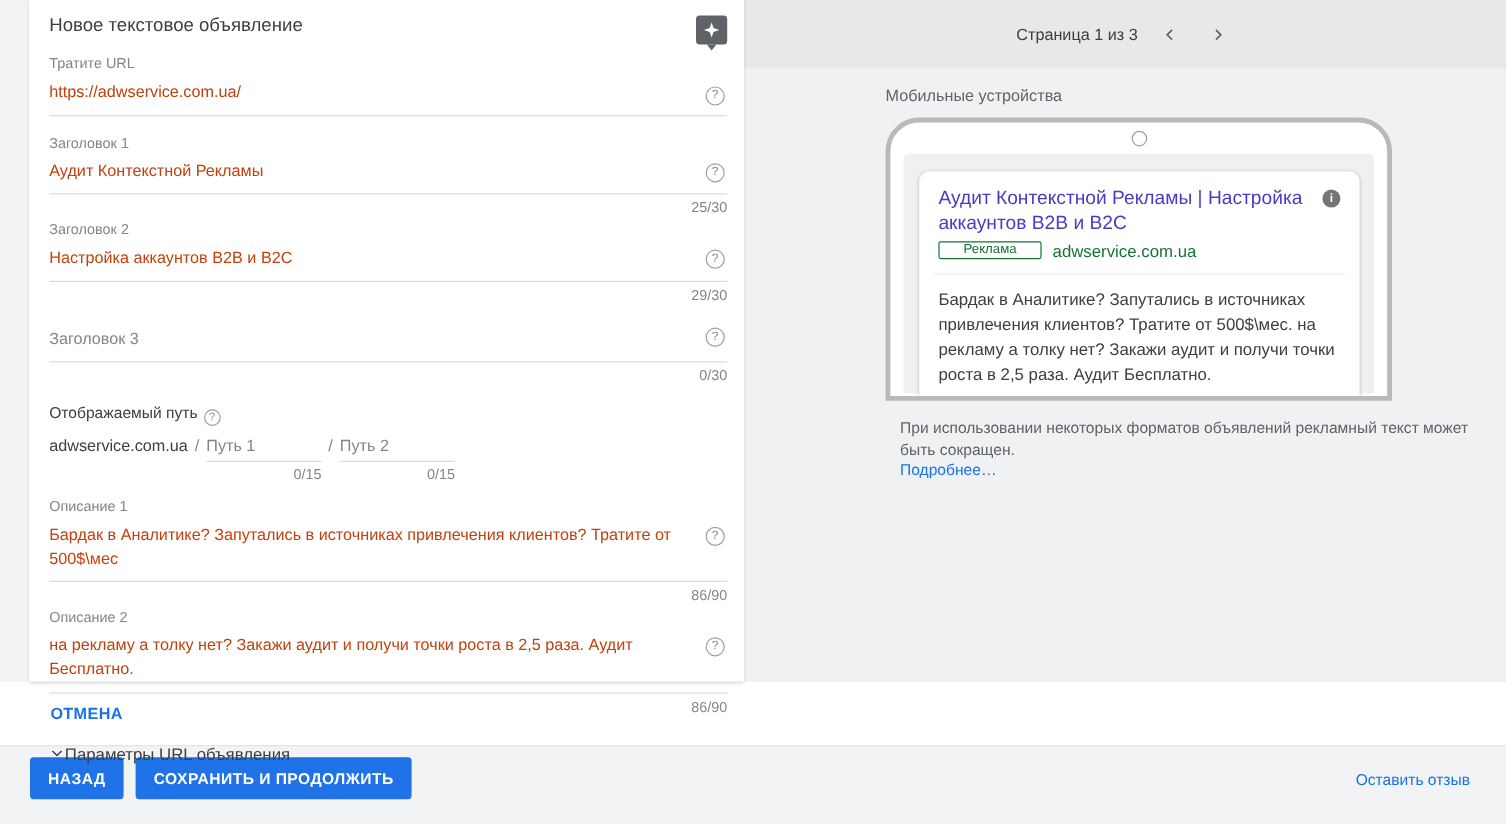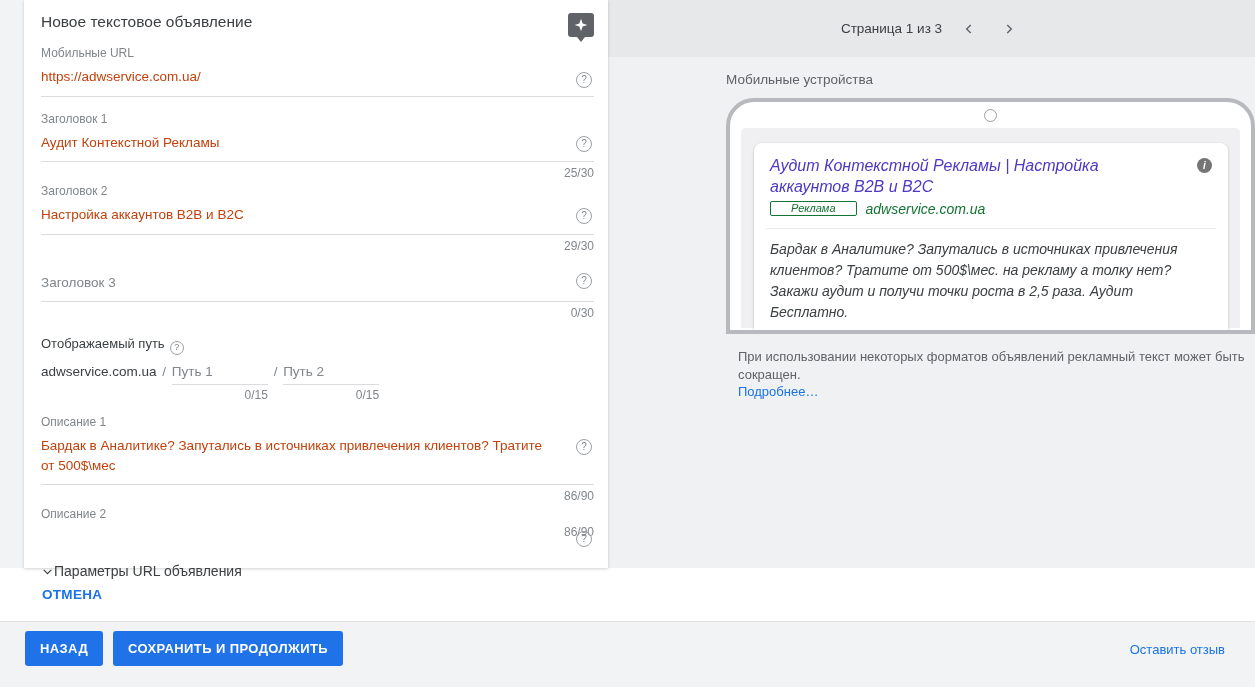--- a/index.html
+++ b/index.html
@@ -40,22 +40,22 @@
     color:#3c4043; cursor:pointer; padding-bottom:18px; }
 
   
   .preview-panel { flex:1; background:#f0f1f2; display:flex; flex-direction:column; }
   .pagination { height:57px; background:#e7e8ea; display:flex; align-items:center;
     justify-content:center; gap:14px; font-size:13.5px; color:#3c4043; }
   .pg-btn { background:none; border:none; cursor:pointer; padding:2px 6px; display:flex; align-items:center; }
 
   .preview-body { padding:15px 0 0 118px; }
   .device-label { font-size:13.5px; color:#5f6368; }
-  .phone { width:529px; height:236px; margin-top:11px; border:4px solid #b7b9bd;
-    border-radius:28px 28px 0 0; background:#fff; overflow:hidden;font-style:italic; }
+  .phone { width:422px; height:236px; margin-top:11px; border:4px solid #b7b9bd;
+    border-radius:28px 28px 0 0; background:#fff; overflow:hidden; }
   .camera { width:13px; height:13px; border:1.5px solid #9aa0a6; border-radius:50%; margin:7px auto 6px; }
   .screen { margin:0 11px; background:#f0f0f2; border-radius:5px 5px 0 0; height:200px; padding:15px 12px 0 13px; }
   .ad-card { background:#fff; border-radius:8px; box-shadow:0 1px 3px rgba(0,0,0,.22); padding:13px 16px 14px; }
   .ad-head-row { display:flex; justify-content:space-between; align-items:flex-start; }
   .ad-headline { font-size:16px; color:#4d39c4; line-height:1.3; max-width:340px; }
   .info-icon { width:15px; height:15px; border-radius:50%; background:#757575; color:#fff;
     font-size:10px; font-weight:bold; text-align:center; line-height:15px; flex:none; margin-top:2px; }
   .ad-url-row { margin-top:3px; display:flex; align-items:center; gap:9px; }
   .ad-badge { font-size:11px; color:#137333; border:1px solid #137333; border-radius:2px; padding:0 20px 1px; }
   .ad-url { font-size:14px; color:#137333; }
@@ -89,21 +89,21 @@
       <h1 class="card-title">Новое текстовое объявление</h1>
       <div class="sparkle-btn">
         <svg width="16" height="16" viewBox="0 0 24 24">
           <path d="M12 2.5 L14.4 9.6 L21.5 12 L14.4 14.4 L12 21.5 L9.6 14.4 L2.5 12 L9.6 9.6 Z" fill="#fff"></path>
         </svg>
         <div class="notch"></div>
       </div>
     </div>
 
     <div class="fld" style="margin-top:9px;">
-      <div class="fld-label">Мобильные URL</div>
+      <div class="fld-label">Тратите URL</div>
       <div class="fld-value">https://adwservice.com.ua/</div>
       <span class="help" style="top:26px;">?</span>
     </div>
 
     <div class="fld">
       <div class="fld-label">Заголовок 1</div>
       <div class="fld-value">Аудит Контекстной Рекламы</div>
       <span class="help" style="top:24px;">?</span>
       <div class="fld-counter">25/30</div>
     </div>
@@ -142,20 +142,21 @@
 
     <div class="fld" style="margin-top:0;">
       <div class="fld-label">Описание 1</div>
       <div class="fld-value">Бардак в Аналитике? Запутались в источниках привлечения клиентов? Тратите от 500$\мес</div>
       <span class="help" style="top:24px;">?</span>
       <div class="fld-counter">86/90</div>
     </div>
 
     <div class="fld" style="margin-top:4px;">
       <div class="fld-label">Описание 2</div>
+      <div class="fld-value"> на рекламу а толку нет? Закажи аудит и получи точки роста в 2,5 раза. Аудит Бесплатно.</div>
       <span class="help" style="top:24px;">?</span>
       <div class="fld-counter">86/90</div>
     </div>
 
     <div class="expander">
       <svg class="chev" width="13" height="13" viewBox="0 0 24 24">
         <path d="M5 9 L12 16 L19 9" fill="none" stroke="#3c4043" stroke-width="2.2"></path>
       </svg>
       <span>Параметры URL объявления</span>
     </div>

